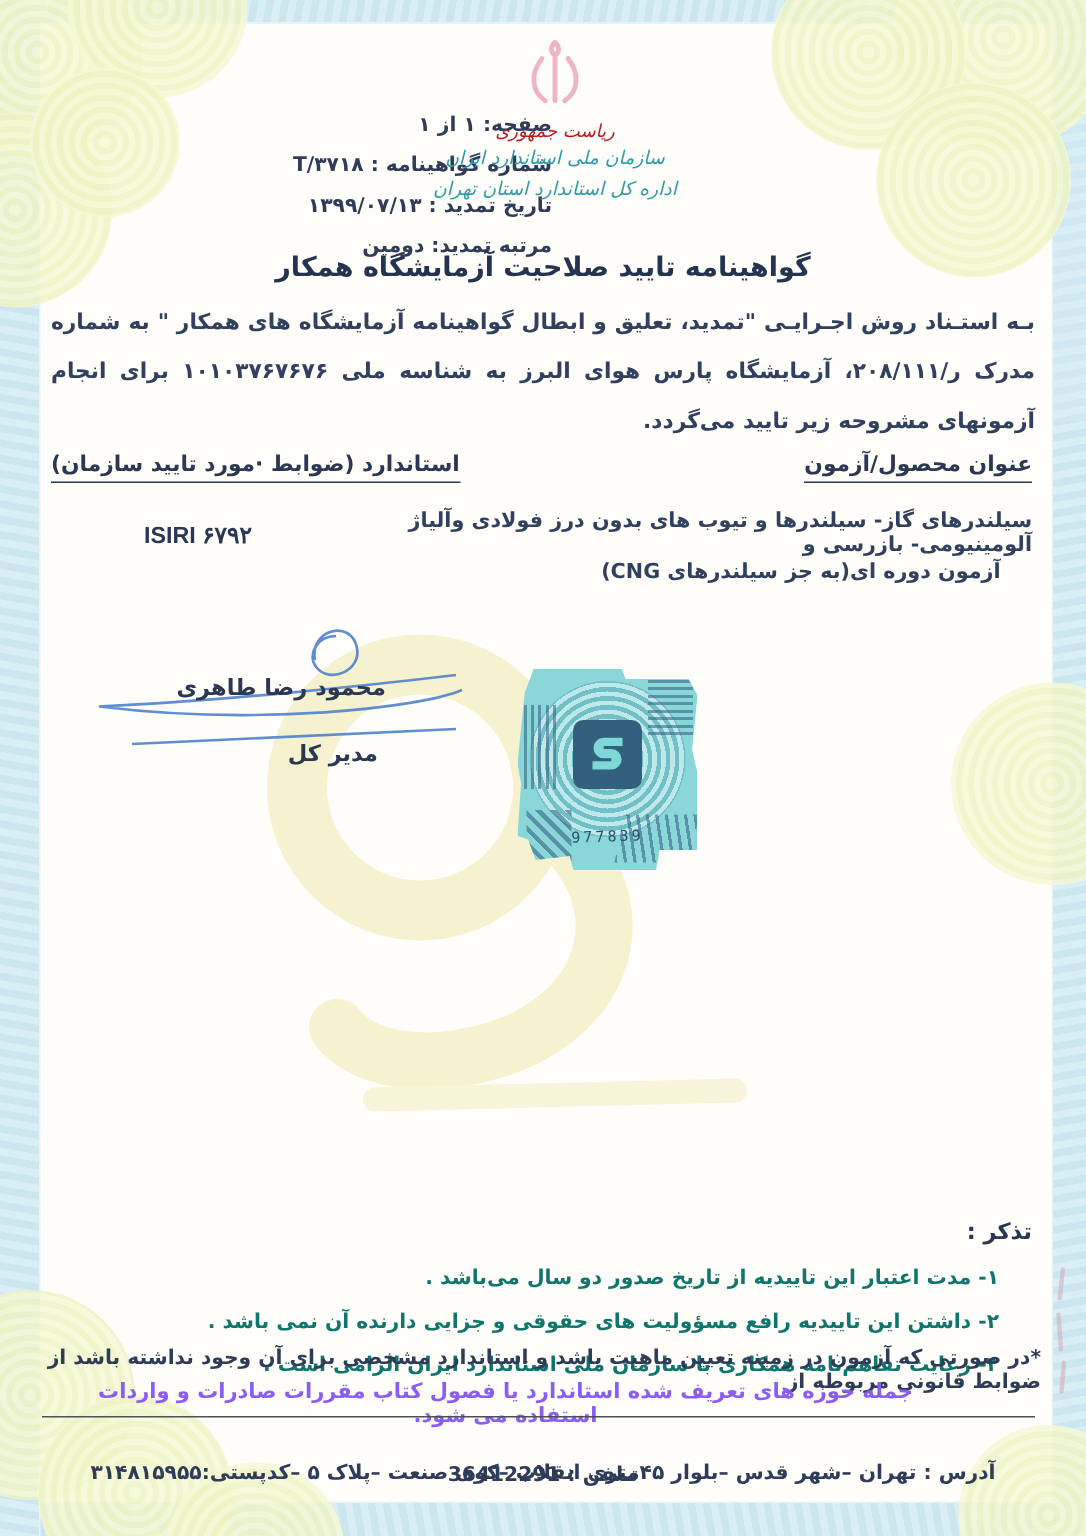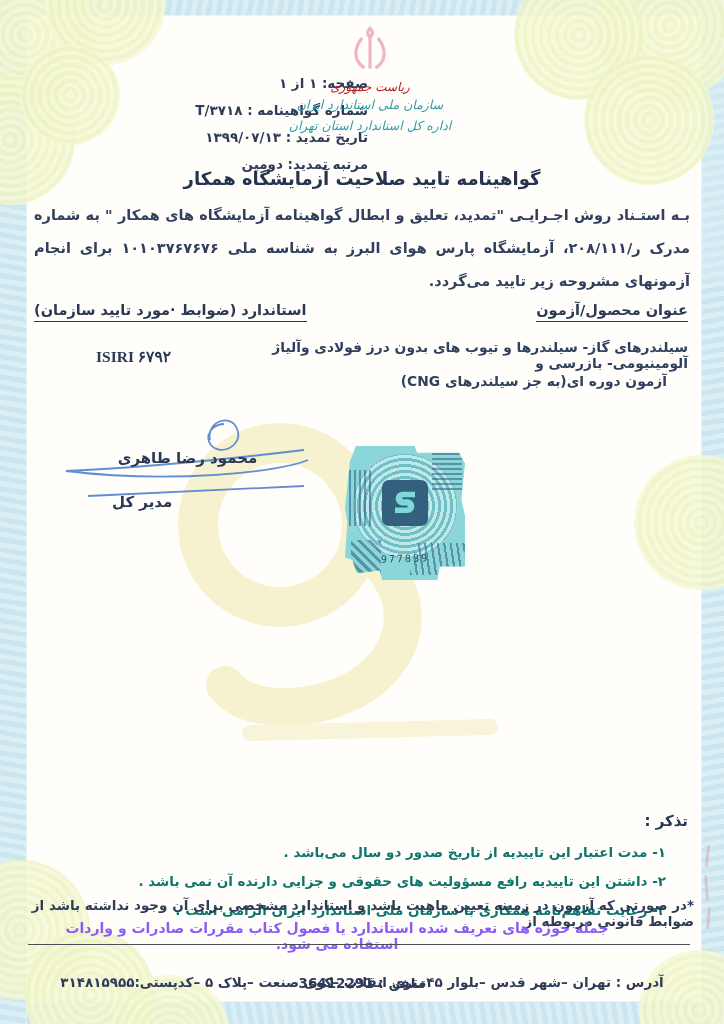--- a/index.html
+++ b/index.html
@@ -43,25 +43,25 @@
   .title{left:0;right:0;top:168px;text-align:center;font-size:18px;font-weight:700;color:#24334f;}
   .body-par{left:34px;right:34px;top:199px;font-size:14.5px;font-weight:600;line-height:33px;text-align:justify;color:#31405e;}
   .body-par .lab{font-weight:800;}
   .num{direction:ltr;unicode-bidi:isolate;display:inline-block;}
   
   .col-head{font-size:14.5px;font-weight:700;color:#2b3854;border-bottom:1.6px solid #2b3854;padding-bottom:3px;}
   .head-product{right:36px;top:302px;}
   .head-standard{left:34px;top:302px;}
   .row-product1{right:36px;top:339px;width:482px;text-align:right;font-size:13.8px;font-weight:600;}
   .row-product2{right:57px;top:373px;font-size:13.8px;font-weight:600;}
-  .row-standard{left:96px;top:348px;font-family:Liberation Serif, serif;font-weight:700;font-size:15.5px;color:#2b3854;}
+  .row-standard{left:96px;top:348px;font-family:Liberation Sans, sans-serif;font-weight:700;font-size:15.5px;color:#2b3854;}
   
   .sig-svg{left:52px;top:410px;}
   .sig-name{left:80px;top:449px;width:215px;text-align:center;font-size:15px;font-weight:800;color:#2b3854;}
-  .sig-role{left:112px;top:493px;width:140px;text-align:left;font-size:15px;font-weight:800;color:#2b3854;}
+  .sig-role{left:112px;top:493px;width:140px;text-align:right;font-size:15px;font-weight:800;color:#2b3854;}
   
   .hologram{left:345px;top:446px;width:120px;height:134px;}
   .holo-body{position:absolute;inset:0;background:#8ad6d8;
     clip-path:polygon(9% 0,58% 0,60% 5%,95% 5%,100% 13%,97% 40%,100% 52%,100% 90%,79% 90%,77% 100%,31% 100%,29% 93%,10% 95%,6% 85%,0 83%,2% 57%,0 47%,4% 12%);}
   .holo-rings{position:absolute;left:8px;top:8px;width:104px;height:104px;border-radius:50%;
     background:repeating-radial-gradient(circle,rgba(255,255,255,.45) 0 3px,rgba(54,140,152,.30) 3px 6px);}
   .holo-core{position:absolute;left:37px;top:34px;width:46px;height:46px;background:#33617d;border-radius:7px;
     display:flex;align-items:center;justify-content:center;}
   .holo-block{position:absolute;opacity:.55;}
   .hb-left{left:4px;top:24px;width:22px;height:56px;background:repeating-linear-gradient(90deg,#2e5d80 0 2px,transparent 2px 5px);}

